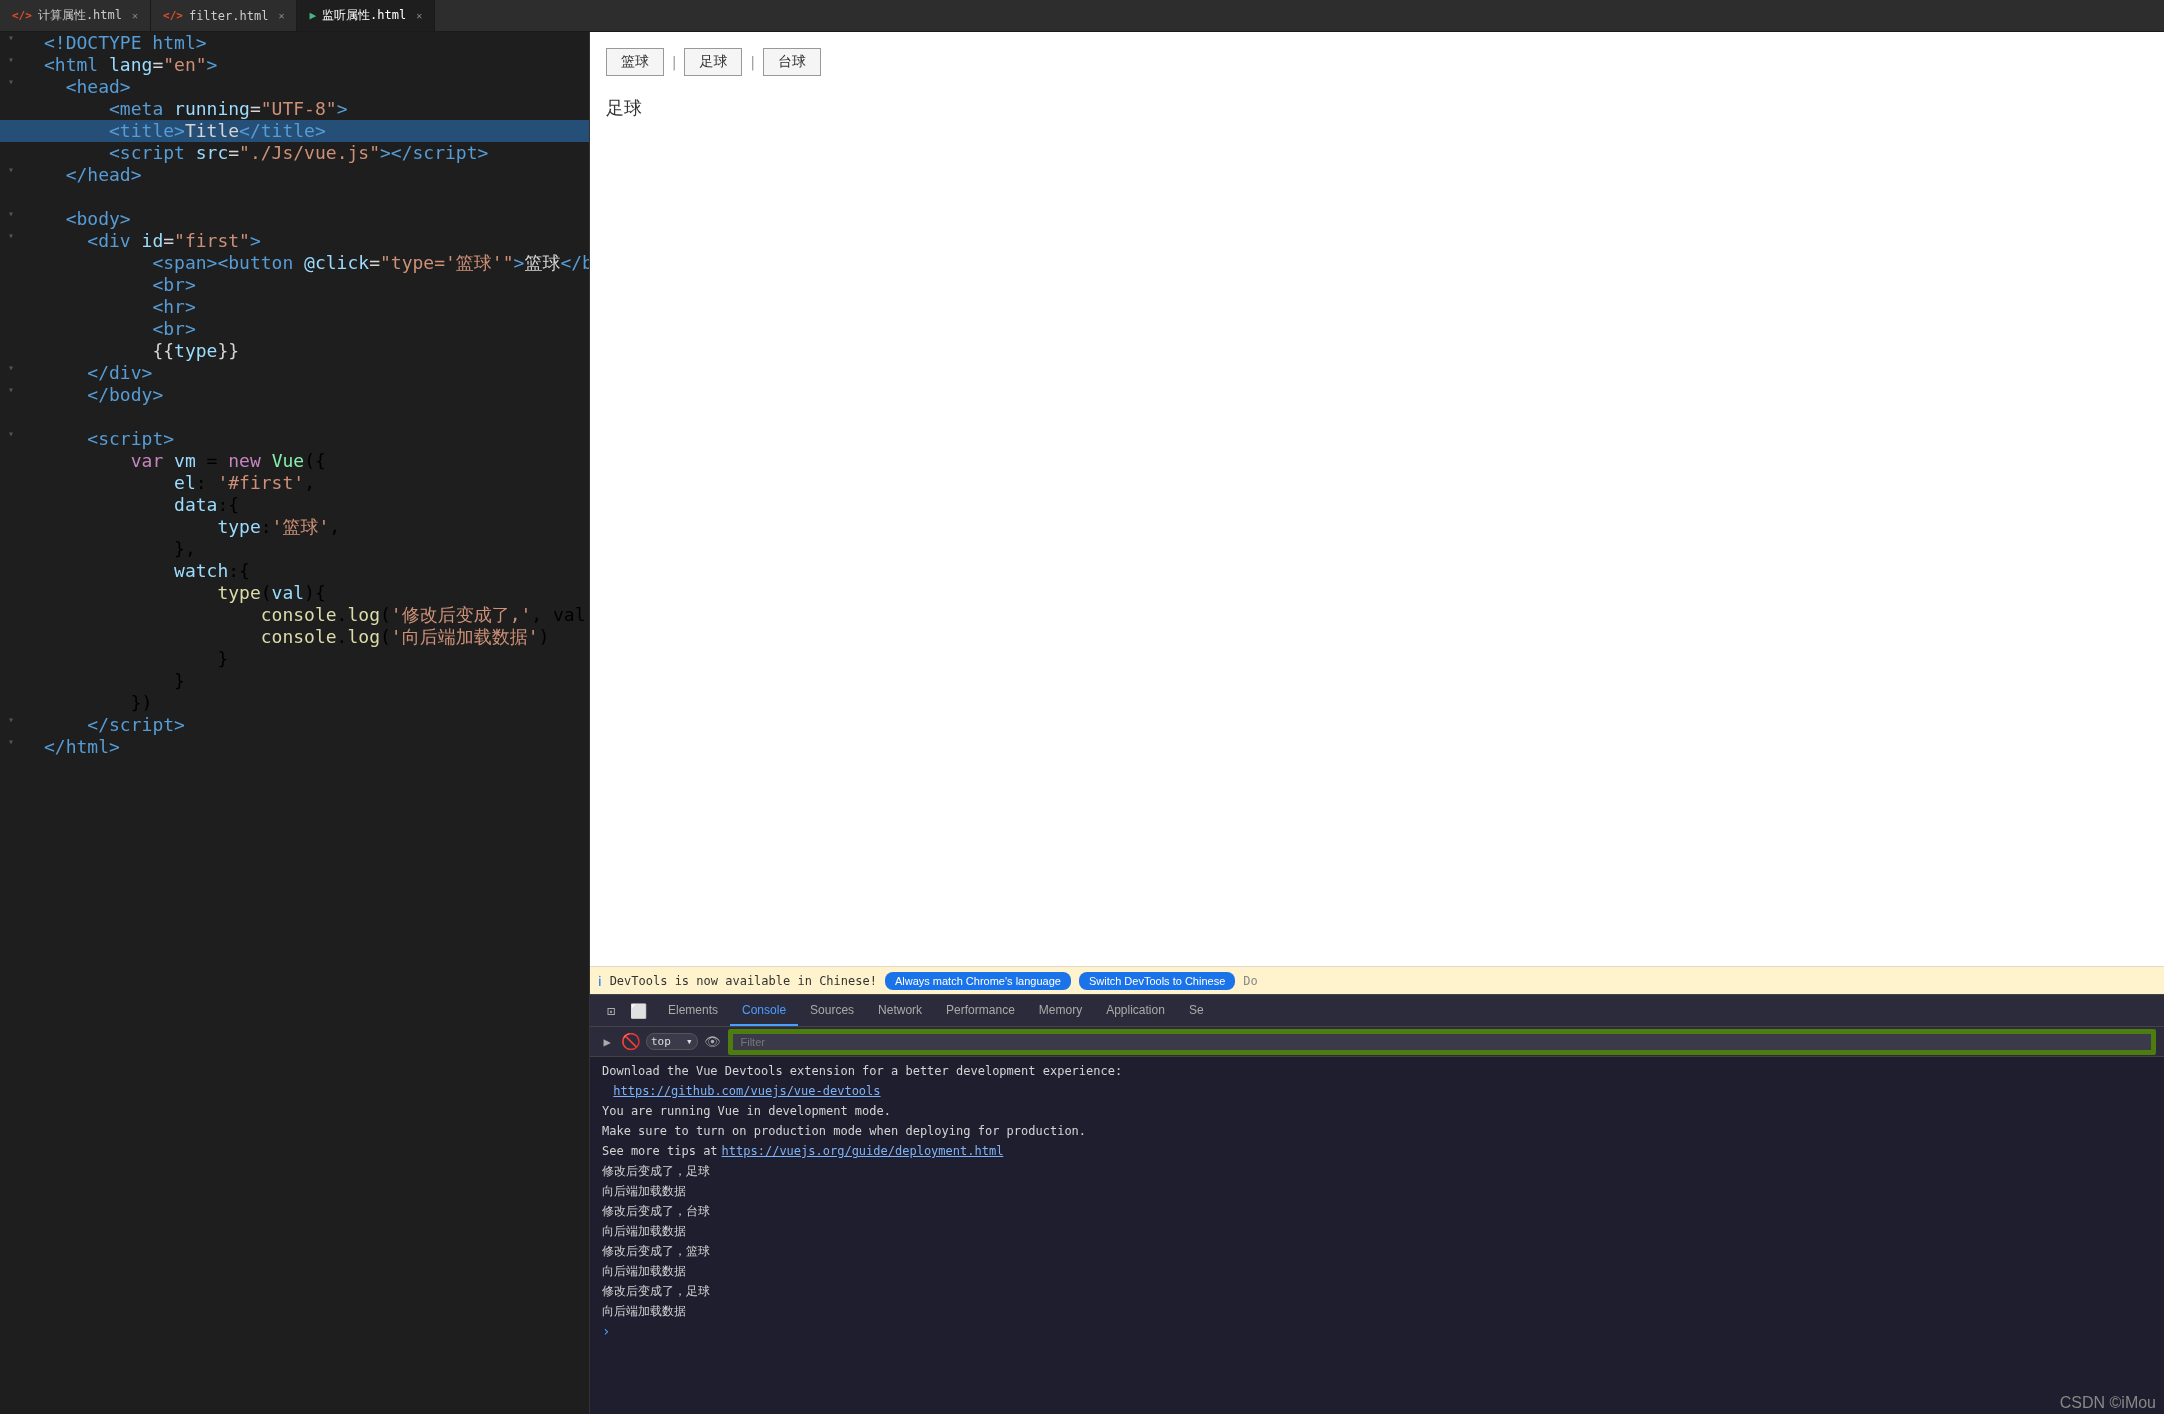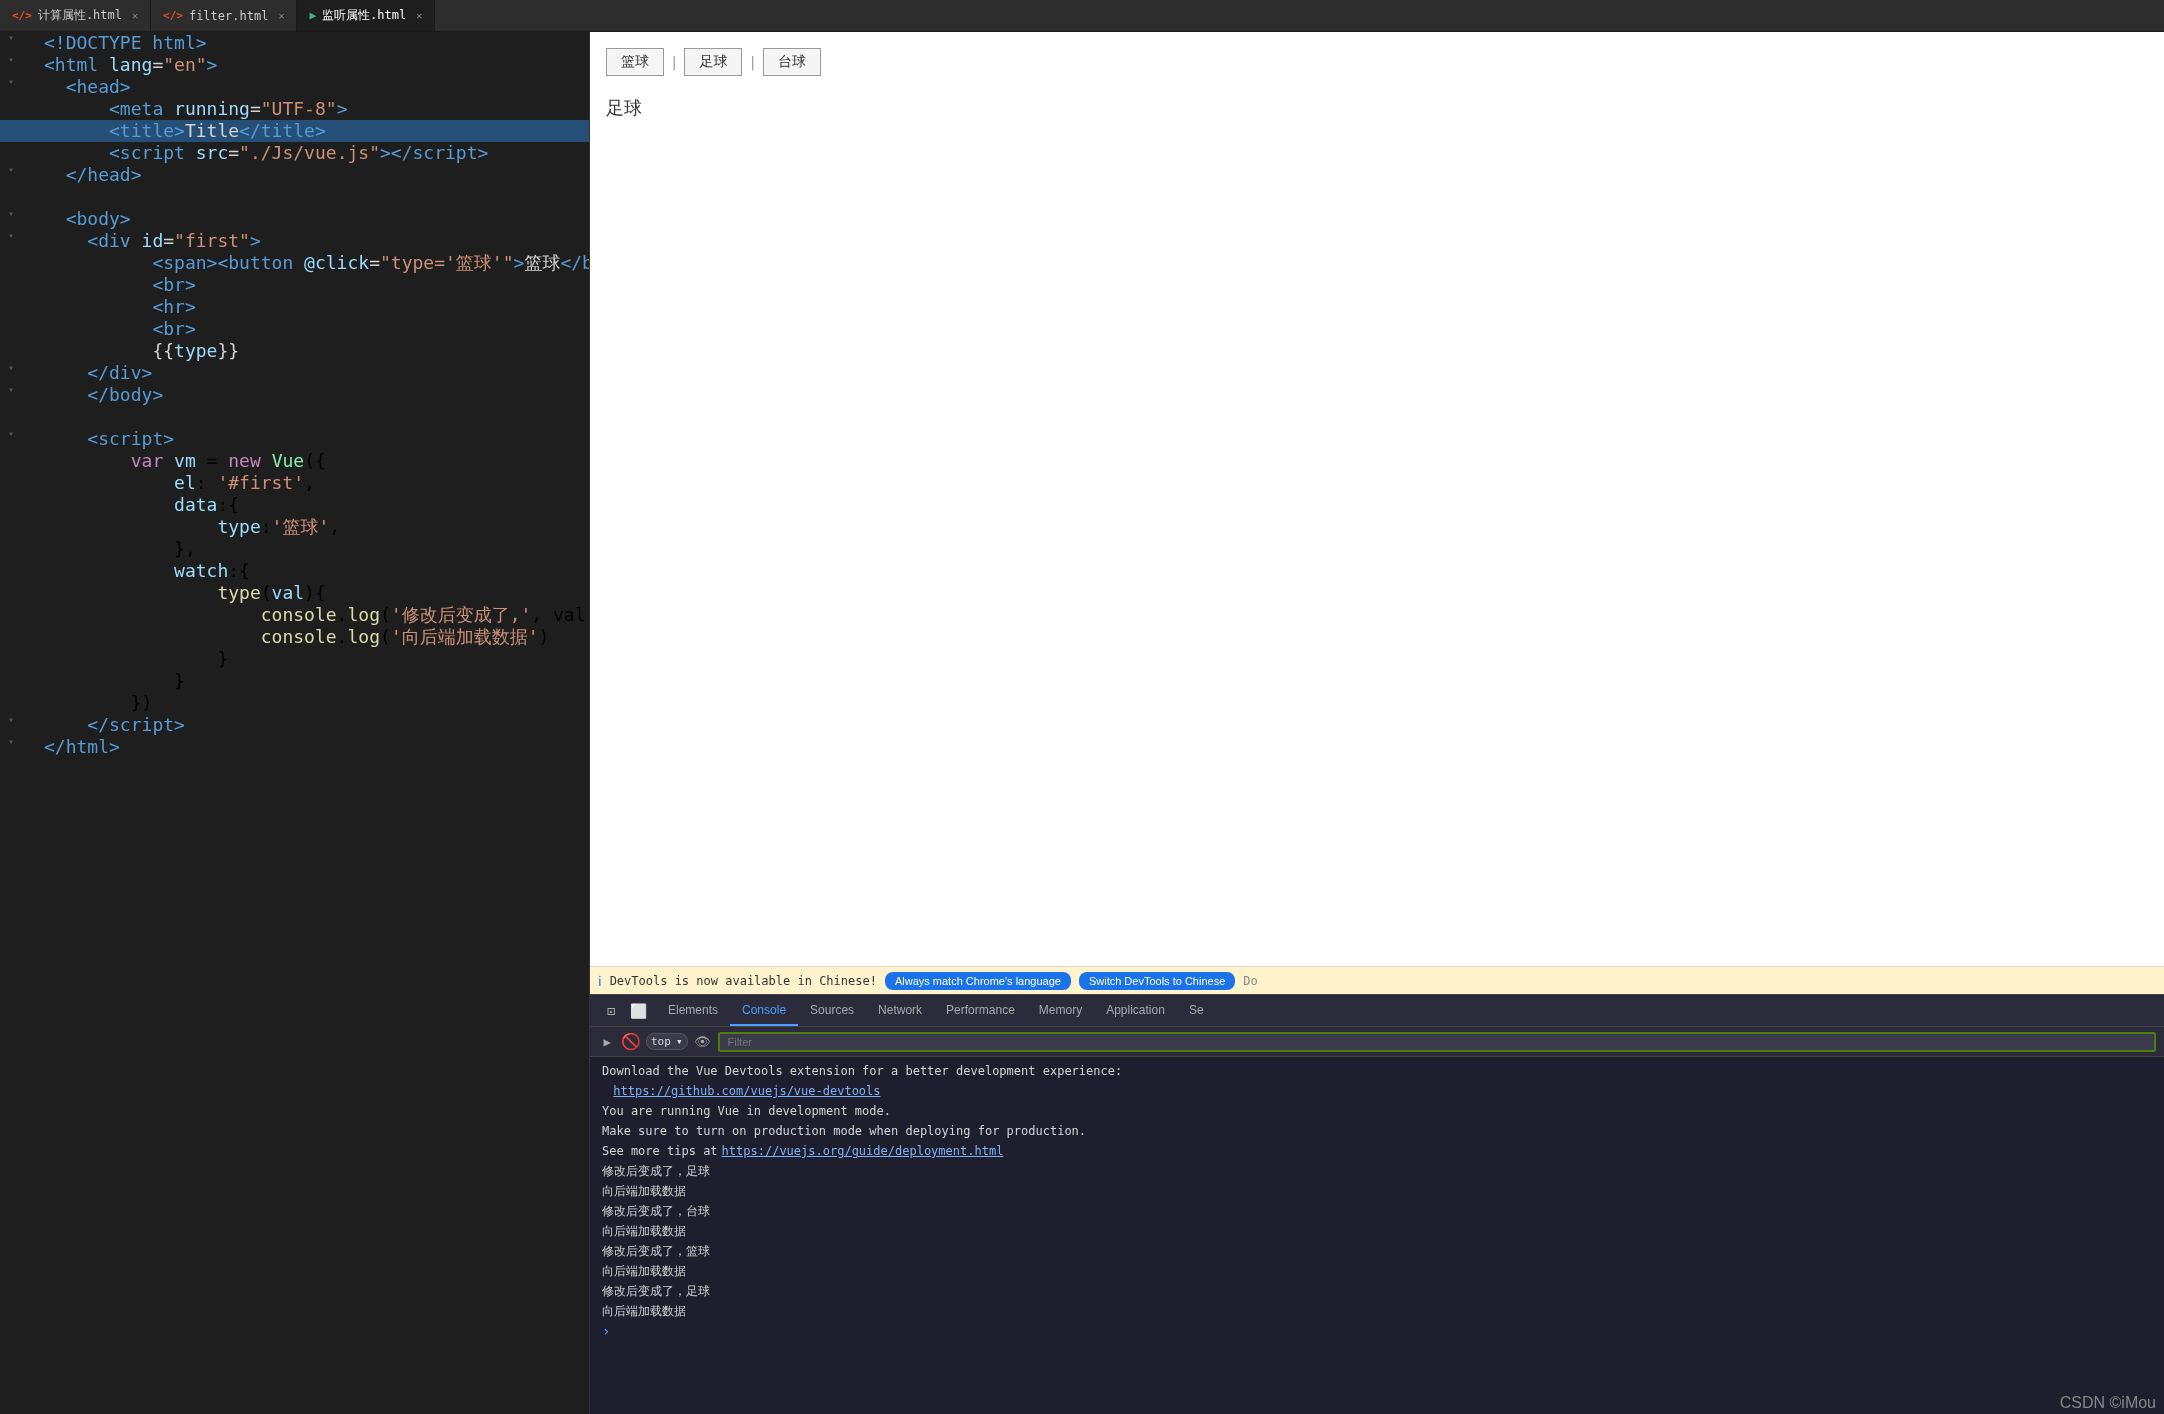--- a/index.html
+++ b/index.html
@@ -240,36 +240,36 @@
     }
     .console-top-select {
       background: #3a3a4a;
       border: 1px solid #555;
       color: #ddd;
       font-size: 11px;
       padding: 1px 4px;
       cursor: pointer;
       display: flex;
       align-items: center;
-      gap: 5px;
+      gap: 15px;
       border-radius: 8px;
     }
     .console-eye-btn {
       width: 18px;
       height: 18px;
       color: #aaa;
       cursor: pointer;
       display: flex;
       align-items: center;
       justify-content: center;
       font-size: 13px;
     }
     .console-filter-input {
       background: #3a3a4a;
-      border: 2px solid #4d7c0f;
+      border: 5px solid #4d7c0f;
       color: #ddd;
       font-size: 11px;
       padding: 2px 8px;
       border-radius: 2px;
       flex: 1;
     }
     .console-filter-input::placeholder { color: #777; }
 
     
     .console-output {

